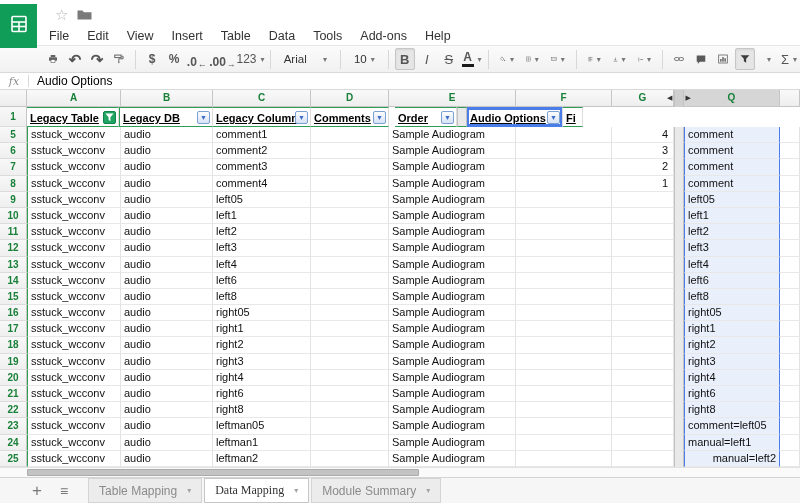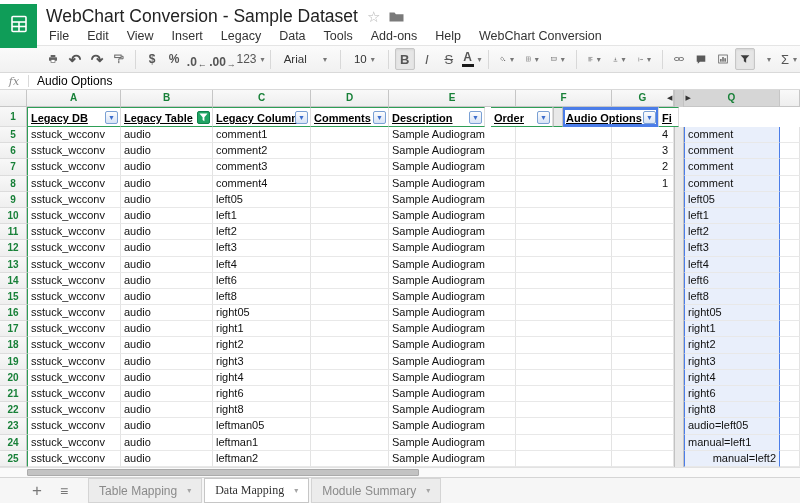--- a/index.html
+++ b/index.html
@@ -96,39 +96,37 @@
       <span>
         <svg width="20" height="20" viewBox="0 0 20 20" stroke="#fff" stroke-width="1.6" fill="none">
           <rect x="3" y="2.5" width="14" height="15" rx="1"></rect>
           <line x1="3" y1="8" x2="17" y2="8"></line>
           <line x1="3" y1="12.5" x2="17" y2="12.5"></line>
           <line x1="10" y1="8" x2="10" y2="17.5"></line>
         </svg>
       </span>
     </div>
     <div class="titlerow">
-      <span class="doc-title">WebChart Conversion - Sample Dataset</span>
       <span class="star">☆</span>
       <span class="folder">
         <svg width="15" height="12" viewBox="0 0 15 12">
             <path d="M0.5 1.5 h5 l1.4 1.8 h7.6 v7.2 h-14 Z" fill="#7a7a7a"></path>
           </svg>
       </span>
     </div>
     <div class="menurow">
         <span class="menu-item">File</span>
         <span class="menu-item">Edit</span>
         <span class="menu-item">View</span>
         <span class="menu-item">Insert</span>
-        <span class="menu-item">Legacy</span>
+        <span class="menu-item">Table</span>
         <span class="menu-item">Data</span>
         <span class="menu-item">Tools</span>
         <span class="menu-item">Add-ons</span>
         <span class="menu-item">Help</span>
-        <span class="menu-item">WebChart Conversion</span>
       </div>
   </div>
 
   <div class="toolbar">
     <span class="tbtn">
       <svg width="15" height="14" viewBox="0 0 15 14">
           <rect x="4" y="1" width="7" height="3" fill="#636363"></rect>
           <rect x="1.5" y="4.5" width="12" height="5" rx="0.5" fill="#636363"></rect>
           <rect x="4.5" y="8" width="6" height="4.5" fill="#fff" stroke="#636363"></rect>
         </svg>
@@ -279,29 +277,28 @@
       <div class="hgap">
         <span class="harrow left">◀</span>
         <span class="harrow right">▶</span>
       </div>
       <div class="letter sel" style="width: 96px;">Q</div>
       <div class="letter" style="width: 20px;"></div>
     </div>
 
   <div class="hrow" id="header-row">
       <div class="rownum">1</div>
-      <div class="hcell colA" style="width: 94px;"><span class="hlabel">Legacy DB</span><span class="fbtn">▼</span></div>
       <div class="hcell colB" style="width: 92px;"><span class="hlabel">Legacy Table</span><span class="fbtn factive">
           <svg width="9" height="9" viewBox="0 0 10 10">
             <path d="M0.5 0.5 h9 L6 4.6 v4.6 L4 7.8 V4.6 Z" fill="#fff"></path>
           </svg>
         </span></div>
+      <div class="hcell colA" style="width: 94px;"><span class="hlabel">Legacy DB</span><span class="fbtn">▼</span></div>
       <div class="hcell colC" style="width: 98px;"><span class="hlabel">Legacy Column</span><span class="fbtn">▼</span></div>
       <div class="hcell colD" style="width: 78px;"><span class="hlabel">Comments</span><span class="fbtn">▼</span></div>
-      <div class="hcell colF" style="width: 96px;"><span class="hlabel">Description</span><span class="fbtn">▼</span></div>
       <div class="hcell colG" style="width: 62px; margin-left: 6px;"><span class="hlabel">Order</span><span class="fbtn">▼</span></div>
       <div class="hgap"></div>
       <div class="hcell colQ acell" style="width: 96px;"><span class="hlabel">Audio Options</span><span class="fbtn">▼</span></div>
       <div class="hcell colX" style="width: 20px;"><span class="hlabel">Fi</span></div>
     </div>
 
   <div class="gridbody" id="grid-body">
       <div class="grow">
         <div class="rownum">5</div>
         <div class="cell colA" style="width: 94px;">sstuck_wcconv</div>
@@ -539,21 +536,21 @@
       <div class="grow">
         <div class="rownum">23</div>
         <div class="cell colA" style="width: 94px;">sstuck_wcconv</div>
         <div class="cell colB" style="width: 92px;">audio</div>
         <div class="cell colC" style="width: 98px;">leftman05</div>
         <div class="cell colD" style="width: 78px;"></div>
         <div class="cell colE" style="width: 127px;">Sample Audiogram</div>
         <div class="cell colF" style="width: 96px;"></div>
         <div class="cell colG right" style="width: 62px;"></div>
         <div class="hgap"></div>
-        <div class="cell colQ qsel" style="width: 96px;">audio=left05</div>
+        <div class="cell colQ qsel" style="width: 96px;">comment=left05</div>
         <div class="cell colX" style="width: 20px;"></div>
       </div>
       <div class="grow">
         <div class="rownum">24</div>
         <div class="cell colA" style="width: 94px;">sstuck_wcconv</div>
         <div class="cell colB" style="width: 92px;">audio</div>
         <div class="cell colC" style="width: 98px;">leftman1</div>
         <div class="cell colD" style="width: 78px;"></div>
         <div class="cell colE" style="width: 127px;">Sample Audiogram</div>
         <div class="cell colF" style="width: 96px;"></div>

